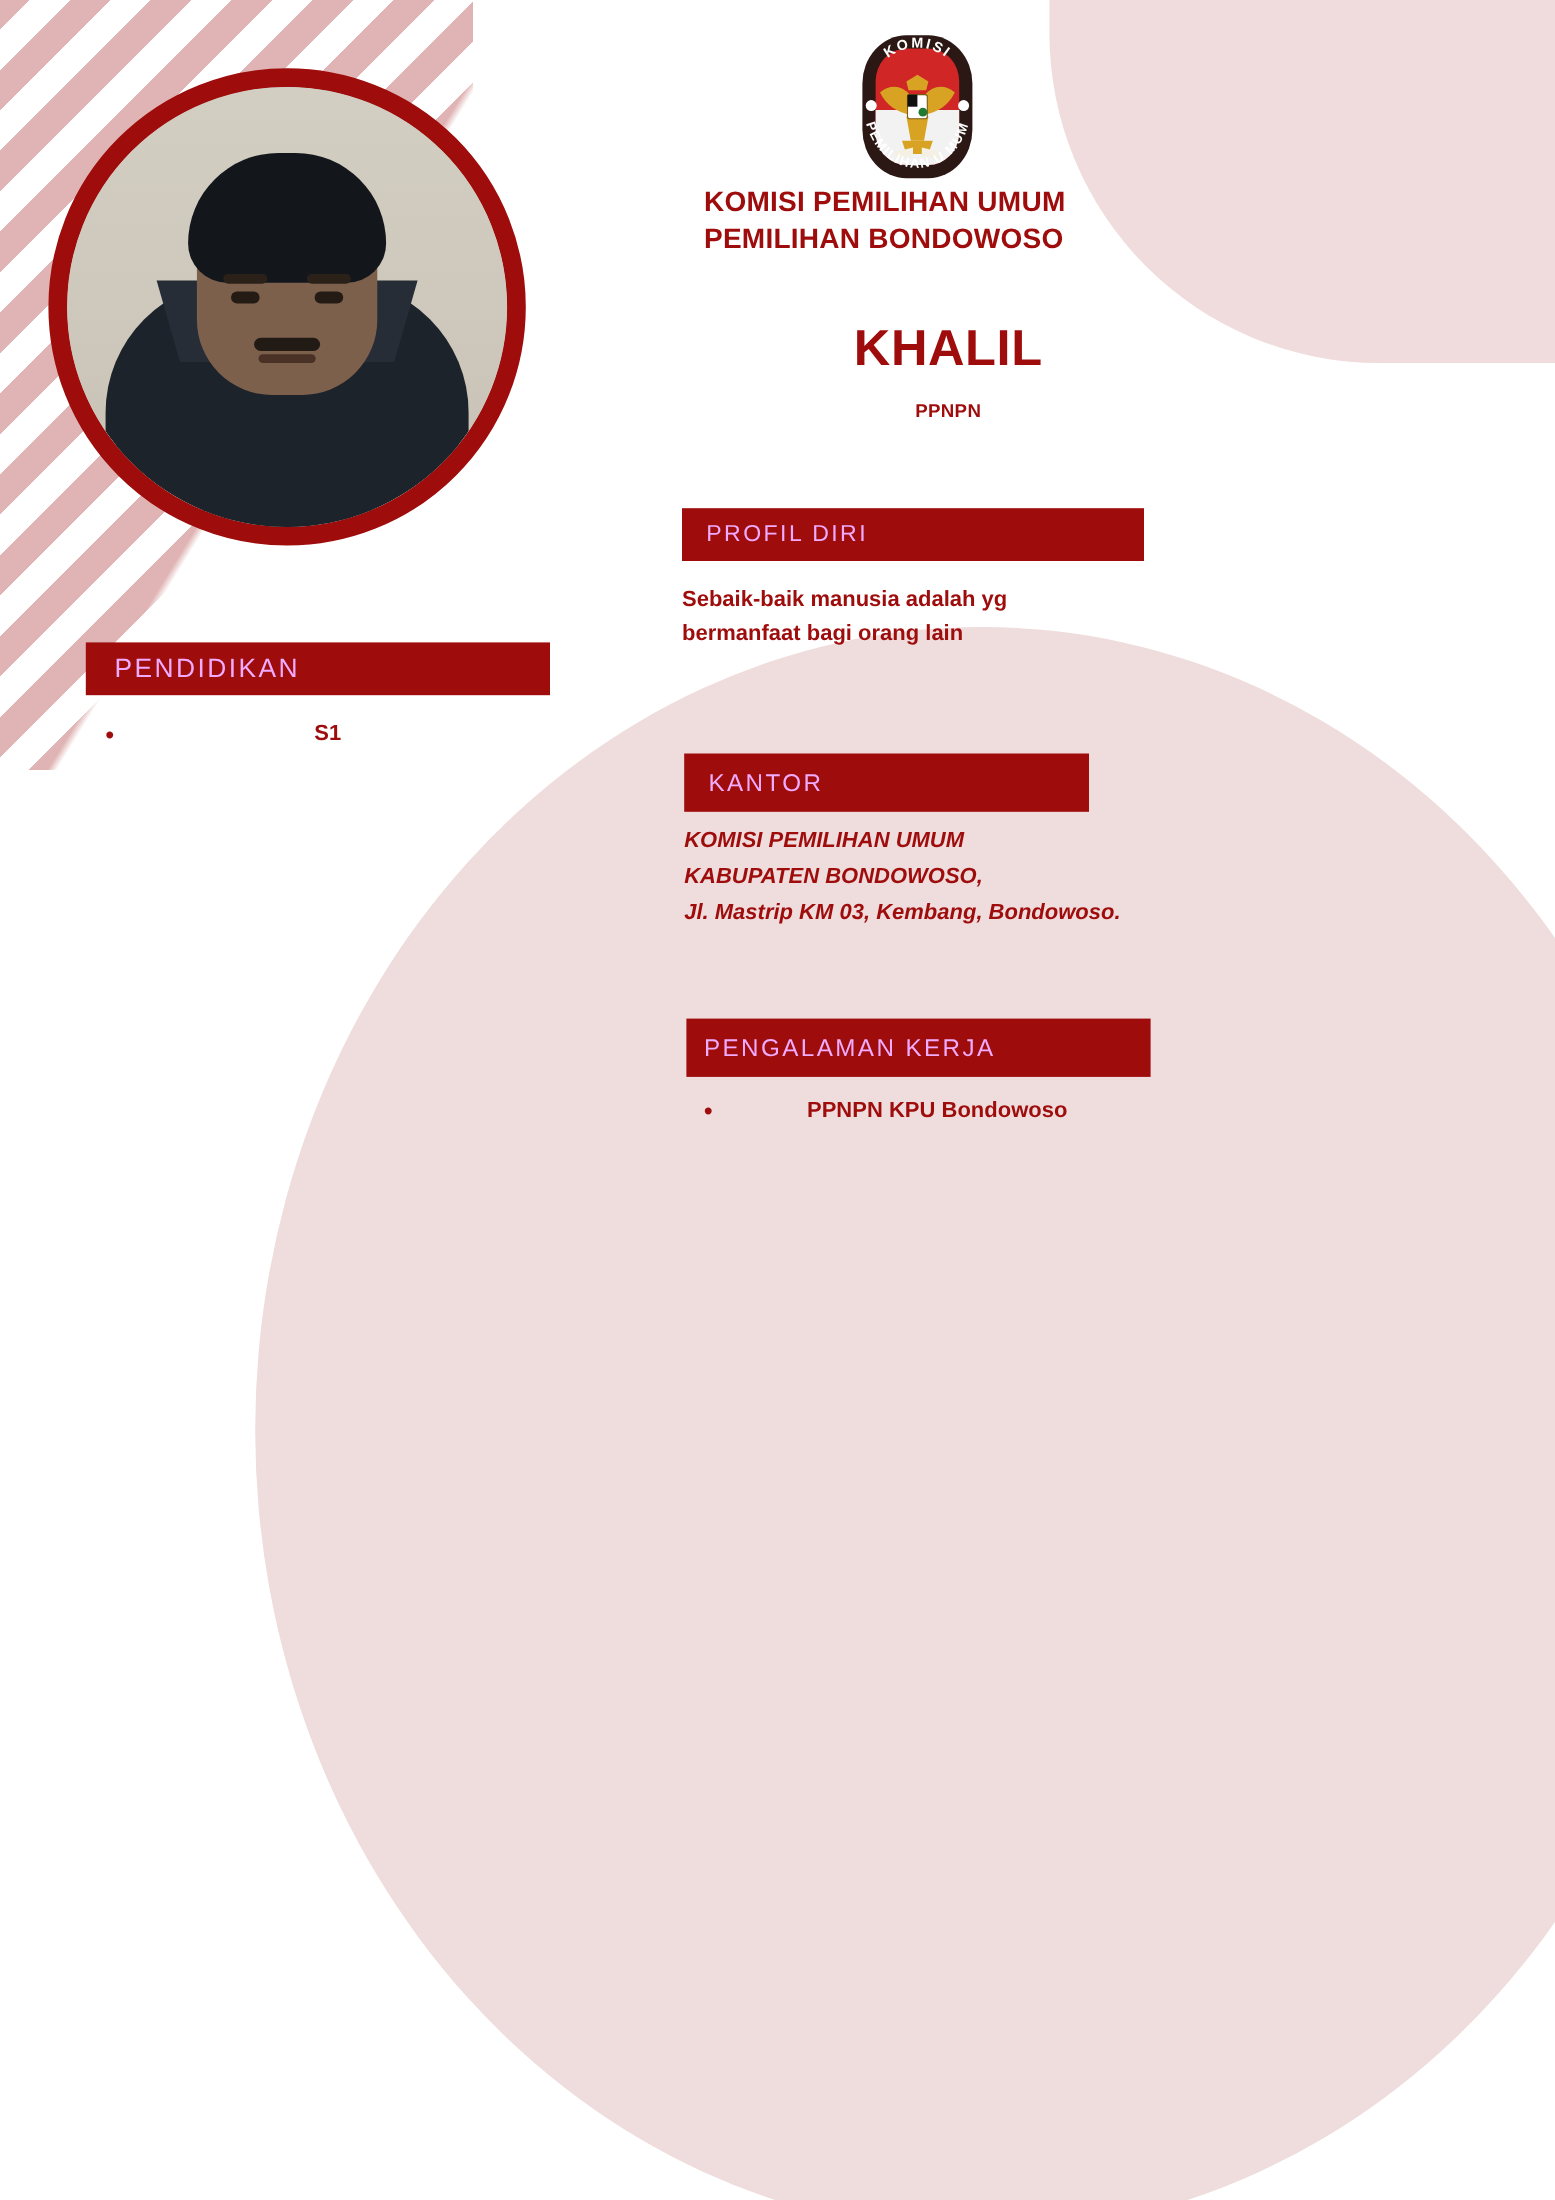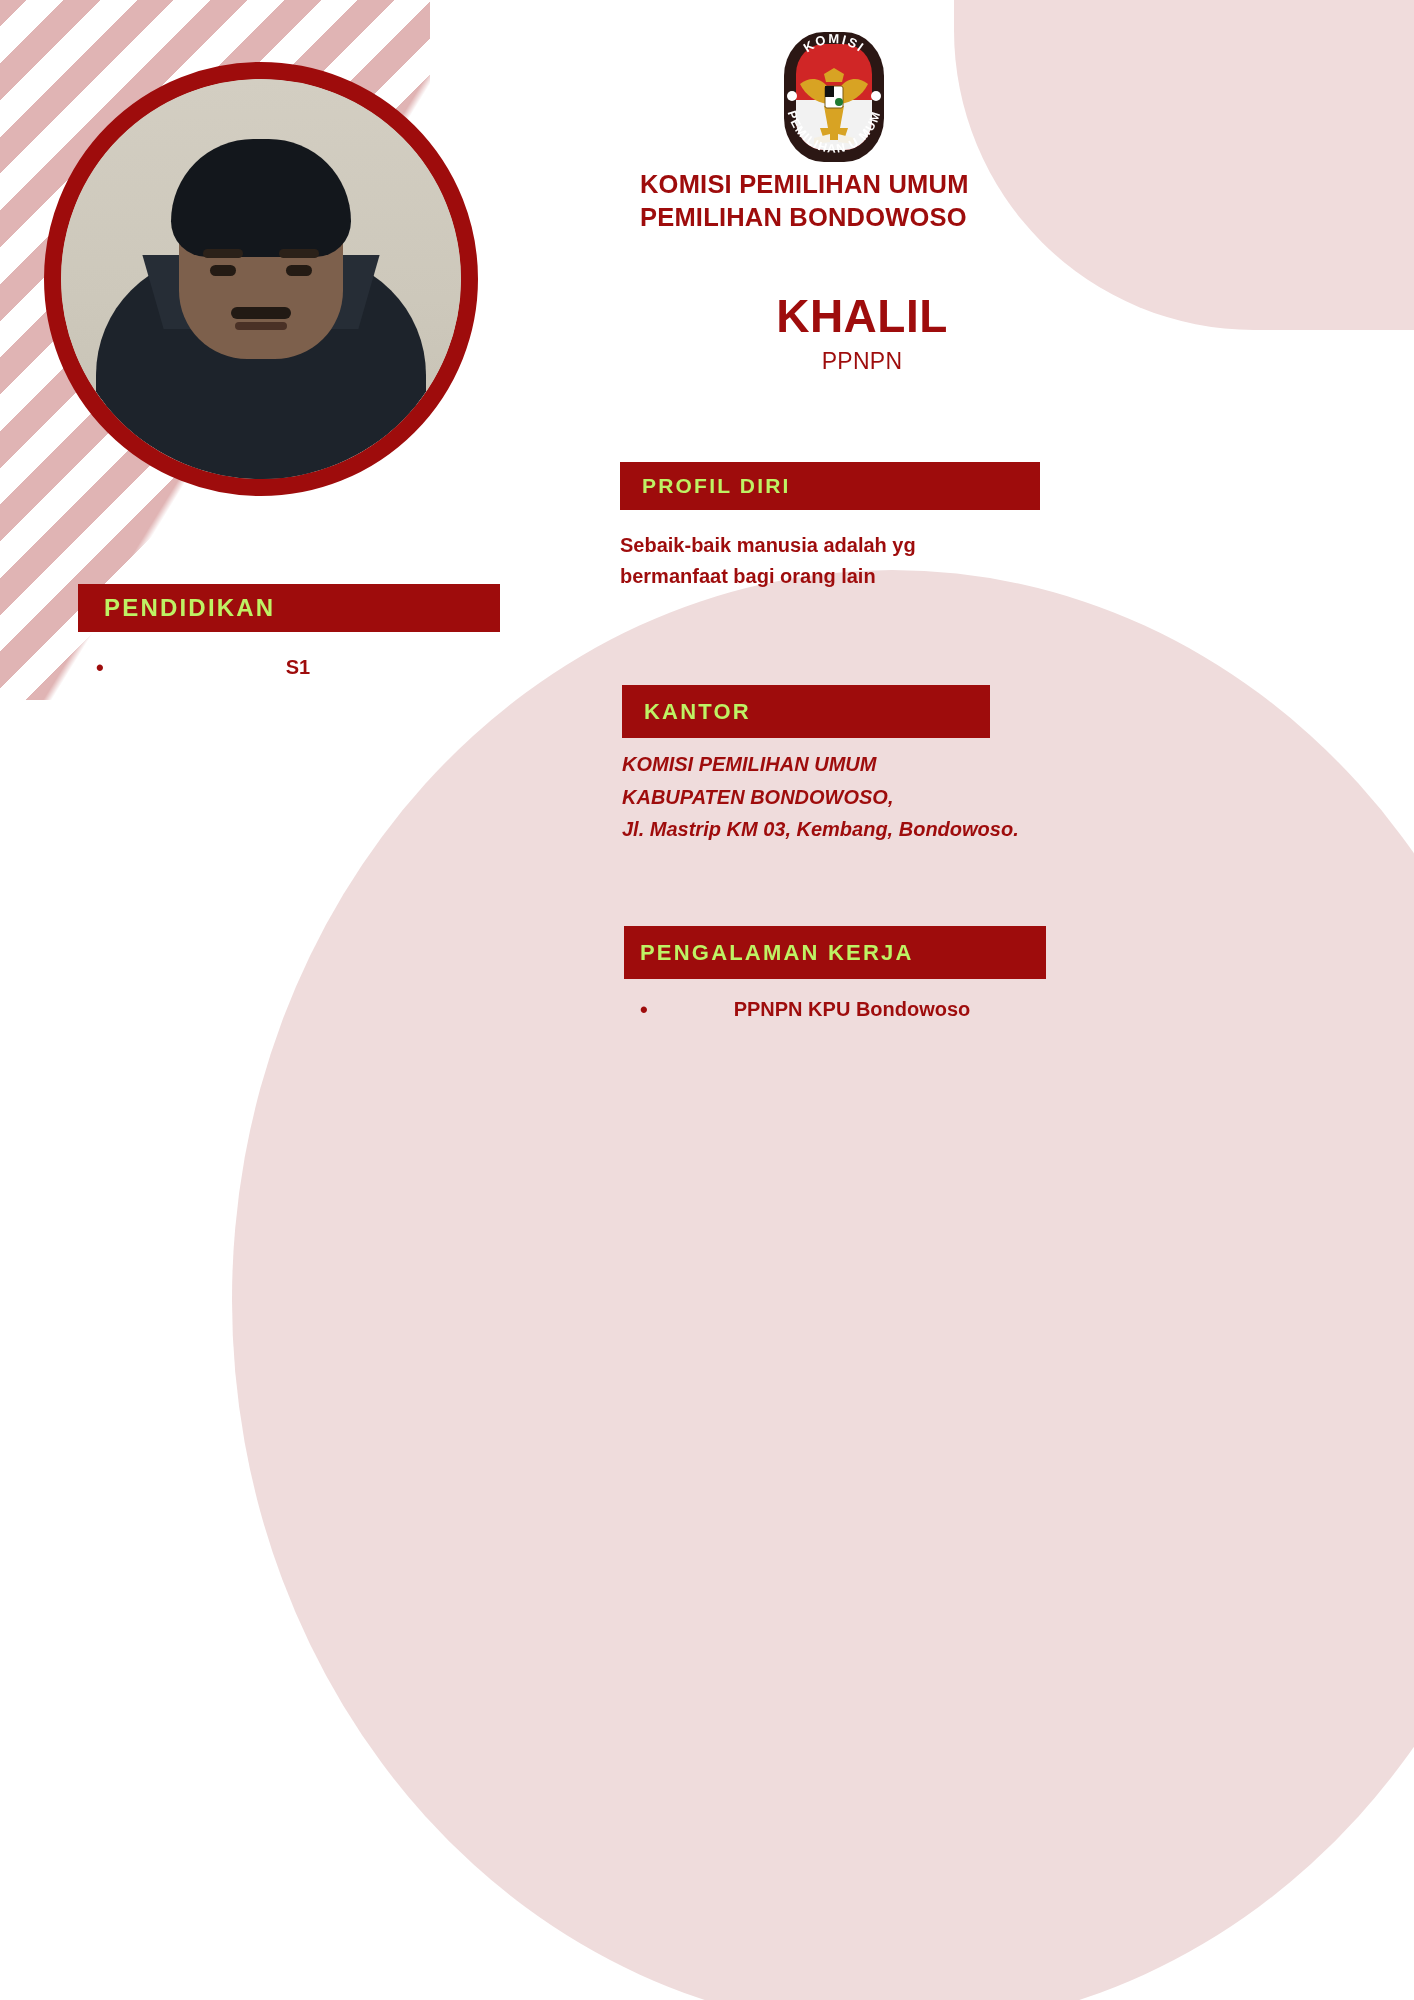--- a/index.html
+++ b/index.html
@@ -211,38 +211,38 @@
   }
   .person-name {
     color: #9e0c0c;
     font-size: 46px;
     font-weight: bold;
     letter-spacing: 0.5px;
     line-height: 1.05;
   }
   .person-role {
     color: #9e0c0c;
-    font-size: 23px;
-    font-weight: normal;
-    margin-top: 8px;
+    font-size: 17px;
+    font-weight: bold;
+    margin-top: 24px;
     letter-spacing: 0.3px;
   }
 
   
   .bar {
     position: absolute;
     background: #9e0c0c;
     z-index: 6;
     display: flex;
     align-items: center;
     box-sizing: border-box;
   }
   .bar span {
-    color: #bef264;
-    font-weight: bold;
+    color: #f0abfc;
+    font-weight: normal;
     letter-spacing: 2.2px;
   }
 
   .bar-profil {
     left: 620px;
     top: 462px;
     width: 420px;
     height: 48px;
     padding-left: 22px;
   }

